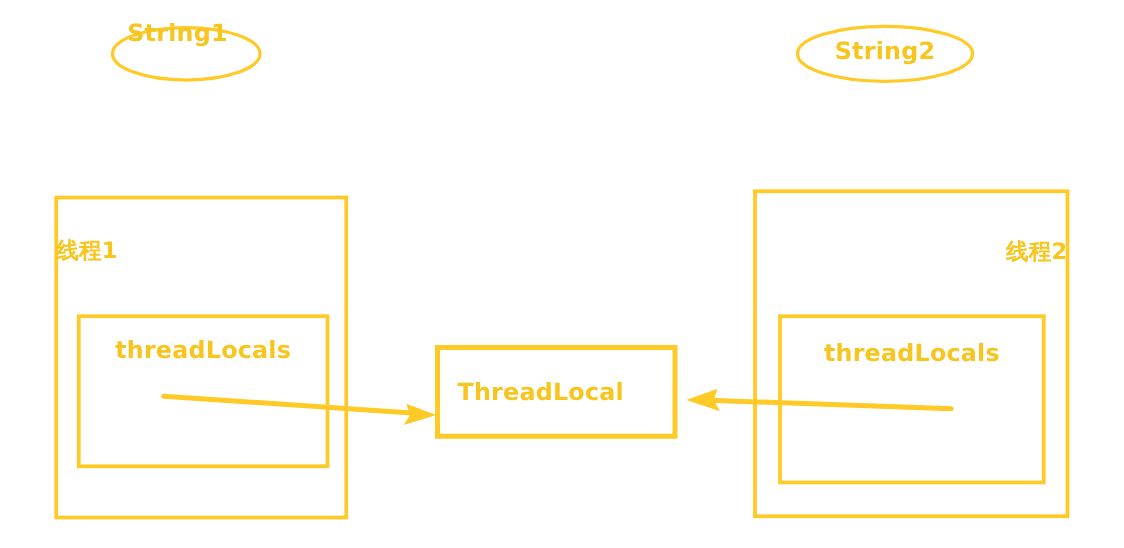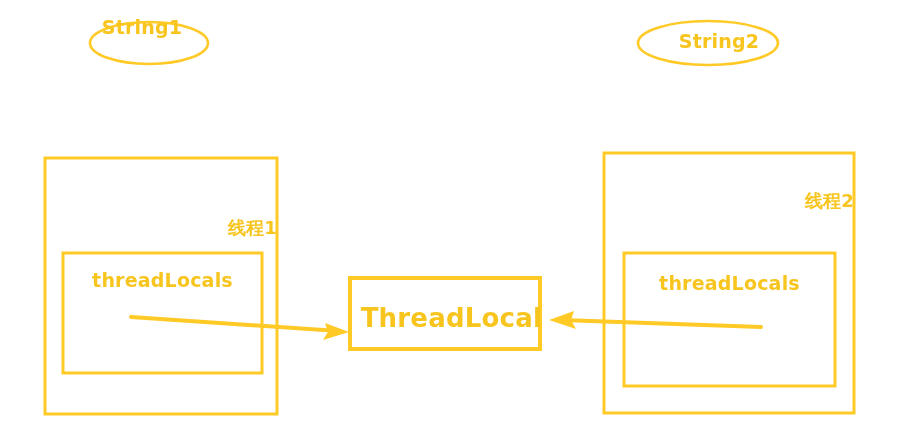--- a/index.html
+++ b/index.html
@@ -36,29 +36,27 @@
     width: 104px;
     text-align: center;
     font-size: 19px;
   }
   .lbl-ellipse-2 {
     left: 638px;
     top: 30px;
     width: 140px;
     text-align: center;
     font-size: 19px;
-    padding-left: 11px;
   }
   .lbl-thread-1 {
     left: 45px;
     top: 188px;
     width: 232px;
-    text-align: right;
+    text-align: left;
     font-size: 18px;
-    margin-top: 28px;
   }
   .lbl-thread-2 {
     left: 604px;
     top: 189px;
     width: 250px;
     text-align: right;
     font-size: 18px;
   }
   .lbl-tl-1 {
     left: 63px;
@@ -68,25 +66,25 @@
     font-size: 19px;
   }
   .lbl-tl-2 {
     left: 624px;
     top: 272px;
     width: 211px;
     text-align: center;
     font-size: 19px;
   }
   .lbl-center {
-    left: 352px;
+    left: 366px;
     top: 303px;
     width: 190px;
-    text-align: right;
-    font-size: 26px;
+    text-align: left;
+    font-size: 19px;
   }
 </style>
 </head>
 <body>
 
 <div id="canvas">
 
   <svg class="svg-layer" viewBox="0 0 899 438">
 
     <ellipse cx="149" cy="43" rx="59" ry="21" fill="none" stroke="#ffc926" stroke-width="2.6"></ellipse>

